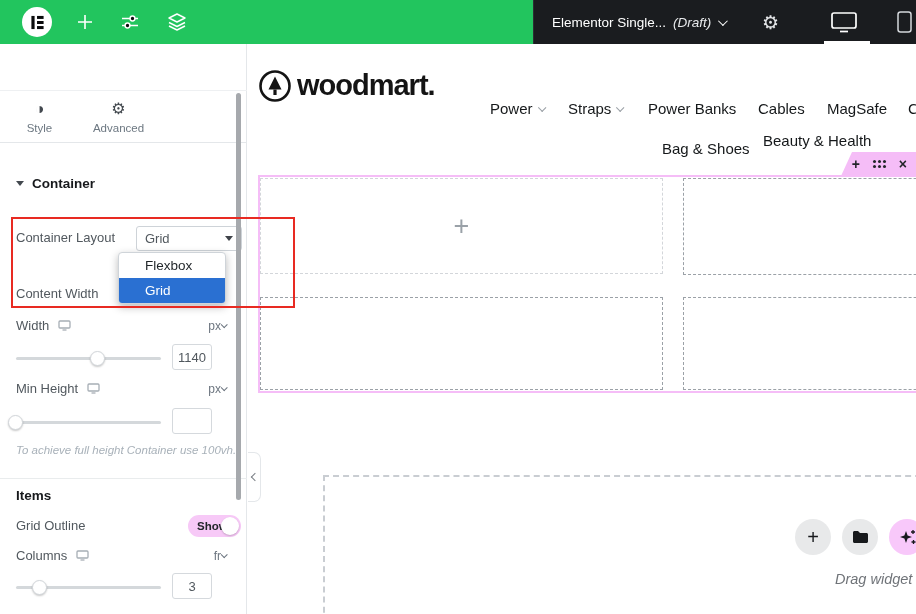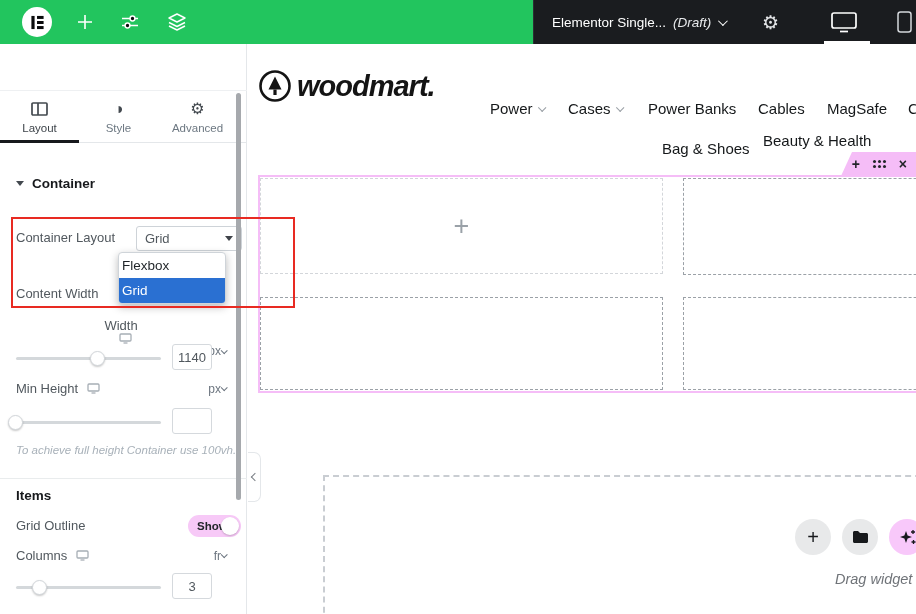--- a/index.html
+++ b/index.html
@@ -29,39 +29,39 @@
   .tab.active .t-label { color:#3f454b; }
   .tab.active::after { content:""; position:absolute; left:0; bottom:-1px; width:79px; height:3px; background:#17191c; }
   .p-body { position:absolute; left:0; top:0; width:247px; height:570px; }
   .sec-head { position:absolute; left:16px; top:132px; display:flex; align-items:center; gap:8px; font-size:13.5px; font-weight:bold; color:#17191c; cursor:pointer; }
   .caret-down { width:0; height:0; border-left:4.5px solid transparent; border-right:4.5px solid transparent; border-top:5.5px solid #43494f; }
   .p-label { font-size:13px; color:#51585e; }
   .ctl-row { position:absolute; left:16px; right:21px; display:flex; align-items:center; }
   .sel { position:absolute; left:120px; top:-4px; width:106px; height:25px; background:#fff; border:1px solid #ced3d8; border-radius:3px; display:flex; align-items:center; padding:0 8px; font-size:13px; color:#51585e; cursor:pointer; }
   .sel .sel-caret { position:absolute; right:8px; width:0; height:0; border-left:4.5px solid transparent; border-right:4.5px solid transparent; border-top:5px solid #3f4349; }
   .dropdown { position:absolute; left:118px; top:208px; width:108px; background:#fff; border:1px solid #cfd4d9; border-radius:4px; box-shadow:0 3px 9px rgba(0,0,0,.28); z-index:10; overflow:hidden; }
-  .opt { height:25px; display:flex; align-items:center; padding:0 3px; font-size:13.5px; color:#1f2428; cursor:pointer; }
+  .opt { height:25px; display:flex; align-items:center; padding:0 26px; font-size:13.5px; color:#1f2428; cursor:pointer; }
   .opt.selected { background:#2a70d2; color:#fff; }
   .unit { margin-left:auto; display:flex; align-items:center; gap:0; font-size:12px; color:#6d7680; cursor:pointer; }
   .unit .u-chev { width:5px; height:5px; border-right:1.3px solid #6d7680; border-bottom:1.3px solid #6d7680; transform:rotate(45deg) translateY(-1px); }
   .mon { margin-left:9px; display:flex; align-items:center; }
   .track { position:absolute; left:16px; width:145px; height:3px; background:#d4d8db; border-radius:2px; }
   .thumb { position:absolute; width:15px; height:15px; background:#fff; border:1px solid #d2d6da; border-radius:50%; box-shadow:0 1px 2px rgba(0,0,0,.22); cursor:pointer; }
   .num { position:absolute; left:172px; width:40px; height:26px; border:1px solid #d5d9dd; border-radius:3px; font-size:13px; color:#51585e; text-align:center; font-family:"Liberation Sans",sans-serif; background:#fff; }
   .note { position:absolute; left:16px; top:400px; font-size:11.5px; font-style:italic; color:#a8b1b9; white-space:nowrap; }
   .divider { position:absolute; left:0; top:434px; width:247px; height:1px; background:#e9eced; }
   .p-h2 { position:absolute; left:16px; top:444px; font-size:13.5px; font-weight:bold; color:#17191c; }
   .toggle { position:absolute; left:172px; top:-3px; width:53px; height:22px; border-radius:11px; display:flex; align-items:center; cursor:pointer; }
   .toggle .t-txt { font-size:11.5px; font-weight:bold; color:#22262a; padding-left:9px; }
   .toggle .knob { position:absolute; right:2px; top:2px; width:18px; height:18px; background:#fff; border-radius:50%; box-shadow:0 1px 2px rgba(0,0,0,.2); }
   .p-scroll { position:absolute; left:236px; top:49px; width:5px; height:407px; background:#a6a9ad; border-radius:3px; cursor:pointer; }
 
   
   .canvas { position:absolute; left:248px; top:44px; width:668px; height:570px; background:#fff; overflow:hidden; }
-  .site-logo { position:absolute; left:10px; top:25px; display:flex; align-items:center; gap:5px; cursor:pointer;font-style:italic; }
+  .site-logo { position:absolute; left:10px; top:25px; display:flex; gap:5px; cursor:pointer; }
   .site-logo .logo-txt { font-size:29px; font-weight:bold; color:#141414; letter-spacing:-1px; }
   .nav-item { position:absolute; display:flex; align-items:center; gap:5px; font-size:15px; font-weight:500; color:#15181a; white-space:nowrap; cursor:pointer; }
   .nav-chev { width:5.5px; height:5.5px; border-right:1.4px solid #9aa0a6; border-bottom:1.4px solid #9aa0a6; transform:rotate(45deg) translateY(-2px); }
 
   .grid-container { position:absolute; left:10px; top:131px; width:1190px; height:218px; border:2px solid #f5bdf7; }
   .gcell { position:absolute; border:1px dashed #9ba1a7; }
   .gcell.light { border-color:#d3d6da; }
   .gcell .cell-plus { position:absolute; left:0; top:0; right:0; bottom:0; display:flex; align-items:center; justify-content:center; font-size:27px; font-weight:300; color:#9aa1a8; cursor:pointer; }
   .handle { position:absolute; left:593px; top:108px; width:75px; height:24px; background:#f5bdf7; clip-path:polygon(11px 0, 100% 0, 100% 100%, 0 100%); display:flex; align-items:center; justify-content:flex-end; gap:13px; padding:0 9px 0 0; z-index:5; }
   .handle .h-btn { color:#222529; font-size:14px; font-weight:bold; line-height:24px; cursor:pointer; }
@@ -134,29 +134,20 @@
       <div class="tb-device" style="left:363px;">
         <svg width="15" height="22" viewBox="0 0 15 22">
           <rect x="1" y="1" width="13" height="20" rx="2.5" fill="none" stroke="#d3d7db" stroke-width="1.5"></rect>
         </svg>
       </div>
     </div>
   </header>
 
   <aside class="panel">
     <nav class="tabs">
-      <div class="tab active">
-        <span class="t-ico">
-          <svg width="17" height="14" viewBox="0 0 17 14">
-              <rect x="1" y="1" width="15" height="12" rx="1" fill="none" stroke="#43494f" stroke-width="1.7"></rect>
-              <path d="M7 1 V13" stroke="#43494f" stroke-width="1.7"></path>
-            </svg>
-        </span>
-        <span class="t-label">Layout</span>
-      </div>
       <div class="tab">
         <span class="t-ico">◑</span>
         <span class="t-label">Style</span>
       </div>
       <div class="tab">
         <span class="t-ico">⚙</span>
         <span class="t-label">Advanced</span>
       </div>
     </nav>
 
@@ -176,21 +167,21 @@
 
       <div class="ctl-row" style="top:242px;">
         <span class="p-label">Content Width</span>
       </div>
 
       <div class="dropdown">
         <div class="opt">Flexbox</div>
         <div class="opt selected">Grid</div>
       </div>
 
-      <div class="ctl-row" style="top:274px;flex-direction:column;">
+      <div class="ctl-row" style="top:274px;">
         <span class="p-label">Width</span>
         <span class="mon">
           <svg width="13" height="11" viewBox="0 0 13 11">
               <rect x="1" y="1" width="11" height="7" rx="1" fill="none" stroke="#a7aeb5" stroke-width="1.3"></rect>
               <path d="M4.5 10 H8.5" stroke="#a7aeb5" stroke-width="1.3"></path>
             </svg>
         </span>
         <span class="unit">
           <span>px</span>
           <span class="u-chev"></span>
@@ -258,21 +249,21 @@
         <rect x="15.4" y="20.5" width="3.2" height="5.5" fill="#141414"></rect>
       </svg>
       <span class="logo-txt">woodmart.</span>
     </div>
 
     <div class="nav-item" style="left:242px; top:56px;">
       <span>Power</span>
       <span class="nav-chev"></span>
     </div>
     <div class="nav-item" style="left:320px; top:56px;">
-      <span>Cases</span>
+      <span>Straps</span>
       <span class="nav-chev"></span>
     </div>
     <div class="nav-item" style="left:400px; top:56px;">
       <span>Power Banks</span>
     </div>
     <div class="nav-item" style="left:510px; top:56px;">
       <span>Cables</span>
     </div>
     <div class="nav-item" style="left:579px; top:56px;">
       <span>MagSafe</span>

